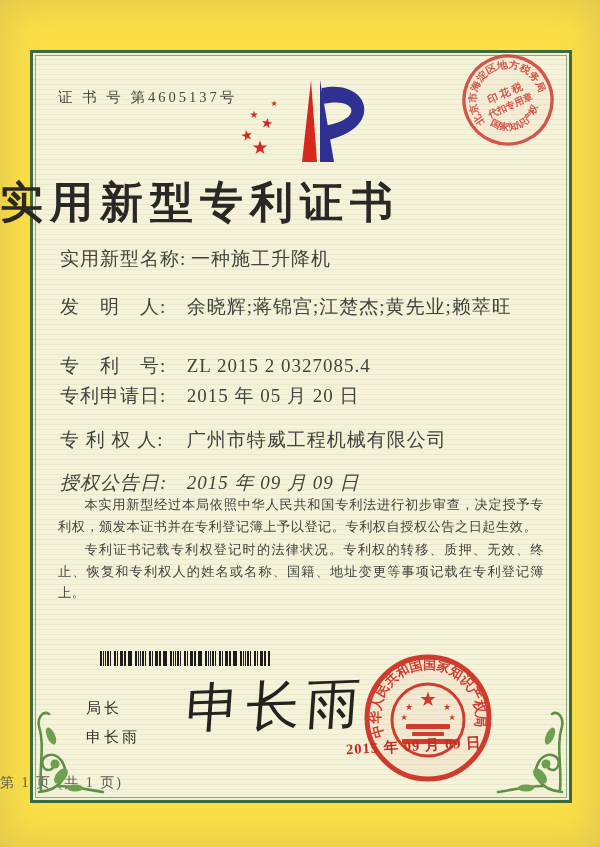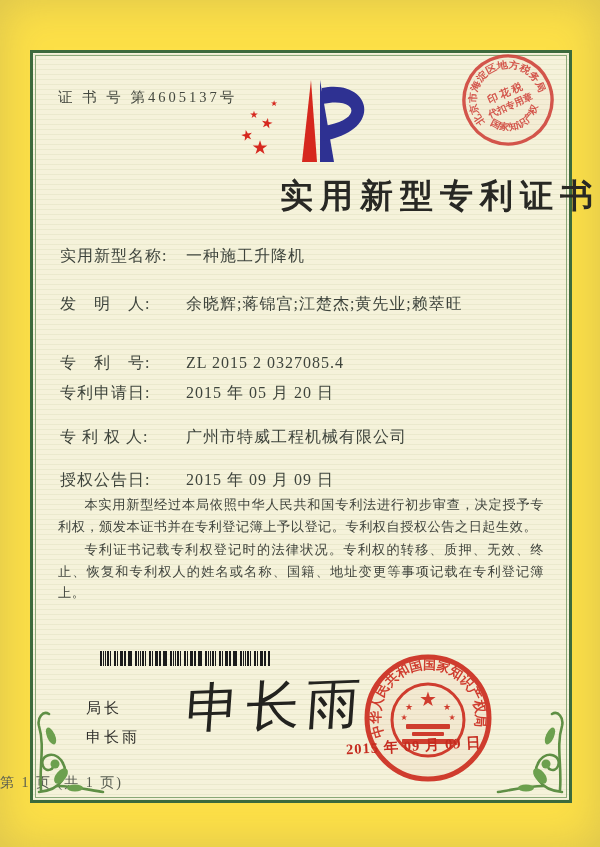--- a/index.html
+++ b/index.html
@@ -4,27 +4,27 @@
 <style>
   html,body{margin:0;padding:0;}
   body{background:#e8e6dd;font-family:"Liberation Serif", serif;}
   #page{position:relative;width:600px;height:847px;margin:0 auto;background:#fde047;
         overflow:hidden;box-shadow:inset 0 0 45px rgba(125,118,95,.28);}
   .frame{position:absolute;top:50px;left:30px;right:28px;bottom:44px;
          border:3px solid #3c6a3c;background-color:#f5f2da;
          background-image:repeating-linear-gradient(0deg, rgba(140,160,90,0.10) 0px, rgba(140,160,90,0.10) 1px, transparent 1px, transparent 5px);}
   .frame-inner{position:absolute;inset:2px;border:1px solid #8aa878;pointer-events:none;}
   .cert-no{position:absolute;left:58px;top:88px;font-size:14.5px;color:#44483f;letter-spacing:3px;}
-  .title{position:absolute;left:0;right:0;top:174px;text-align:right;font-size:33px;font-weight:bold;
+  .title{position:absolute;left:0;right:0;top:174px;text-align:left;font-size:43px;font-weight:bold;
          color:#282824;letter-spacing:7px;font-family:"DejaVu Serif","Liberation Serif",serif;}
   .fields{position:absolute;left:60px;top:246px;width:490px;}
-  .field-row{position:absolute;left:0;font-size:16px;color:#3e443c;white-space:nowrap;}
+  .field-row{position:absolute;left:0;font-size:19px;color:#3e443c;white-space:nowrap;}
   .field-label{display:inline-block;min-width:122px;letter-spacing:1px;}
   .field-value{letter-spacing:1px;}
-  .row0{top:0;} .row1{top:48px;} .row2{top:107px;font-family:Liberation Serif, serif;} .row3{top:137px;} .row4{top:181px;} .row5{top:224px;}
+  .row0{top:0;} .row1{top:48px;} .row2{top:107px;font-family:Liberation Serif, serif;} .row3{top:137px;} .row4{top:181px;} .row5{top:224px;font-style:italic;}
   .body-text{position:absolute;left:58px;top:494px;width:486px;}
   .body-text p{margin:0 0 2px 0;font-size:13.2px;line-height:21.5px;color:#3f433c;
                text-align:justify;text-indent:2em;letter-spacing:0.5px;}
   .barcode{position:absolute;left:100px;top:651px;width:170px;height:15px;
     background:
       repeating-linear-gradient(90deg,#1b1b1b 0,#1b1b1b 2px,transparent 2px,transparent 3px,#1b1b1b 3px,#1b1b1b 4px,transparent 4px,transparent 7px),
       repeating-linear-gradient(90deg,#1b1b1b 0,#1b1b1b 1px,transparent 1px,transparent 5px);}
   .director{position:absolute;left:86px;top:694px;font-size:15px;color:#2e2e2a;letter-spacing:3px;line-height:29px;}
   .sig-svg{position:absolute;left:185px;top:658px;}
   .seal-svg{position:absolute;left:350px;top:640px;opacity:.93;}

